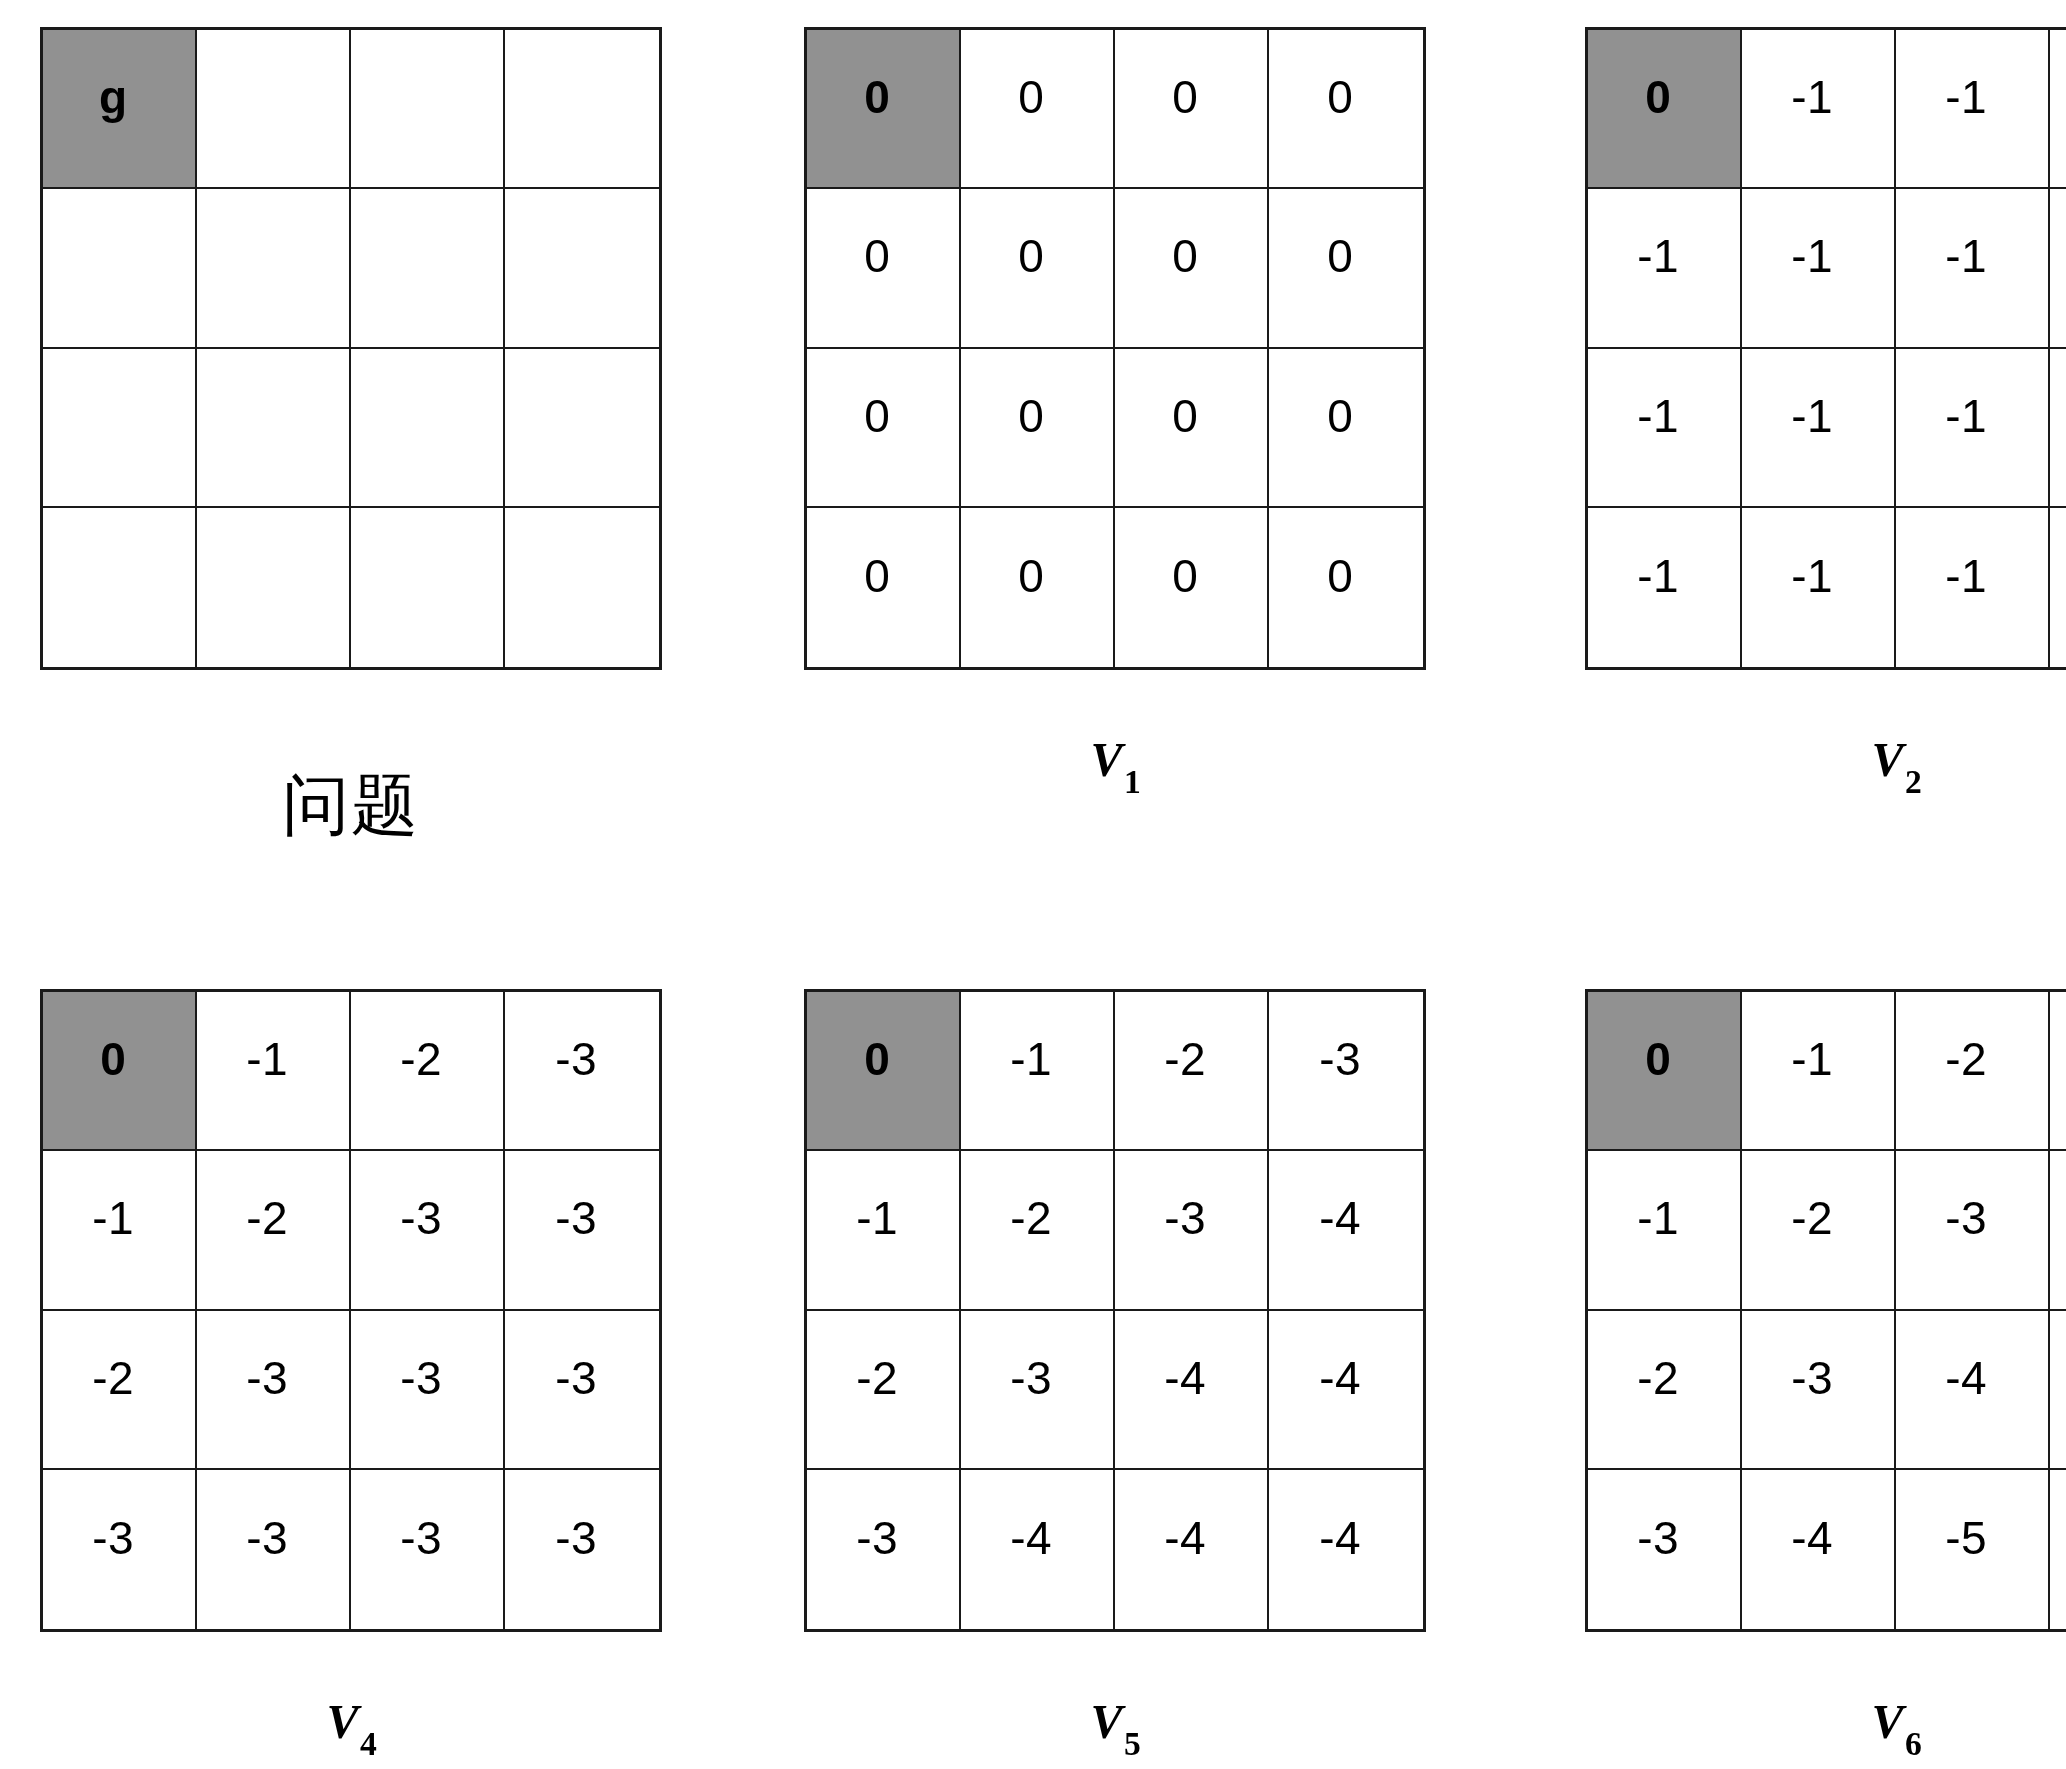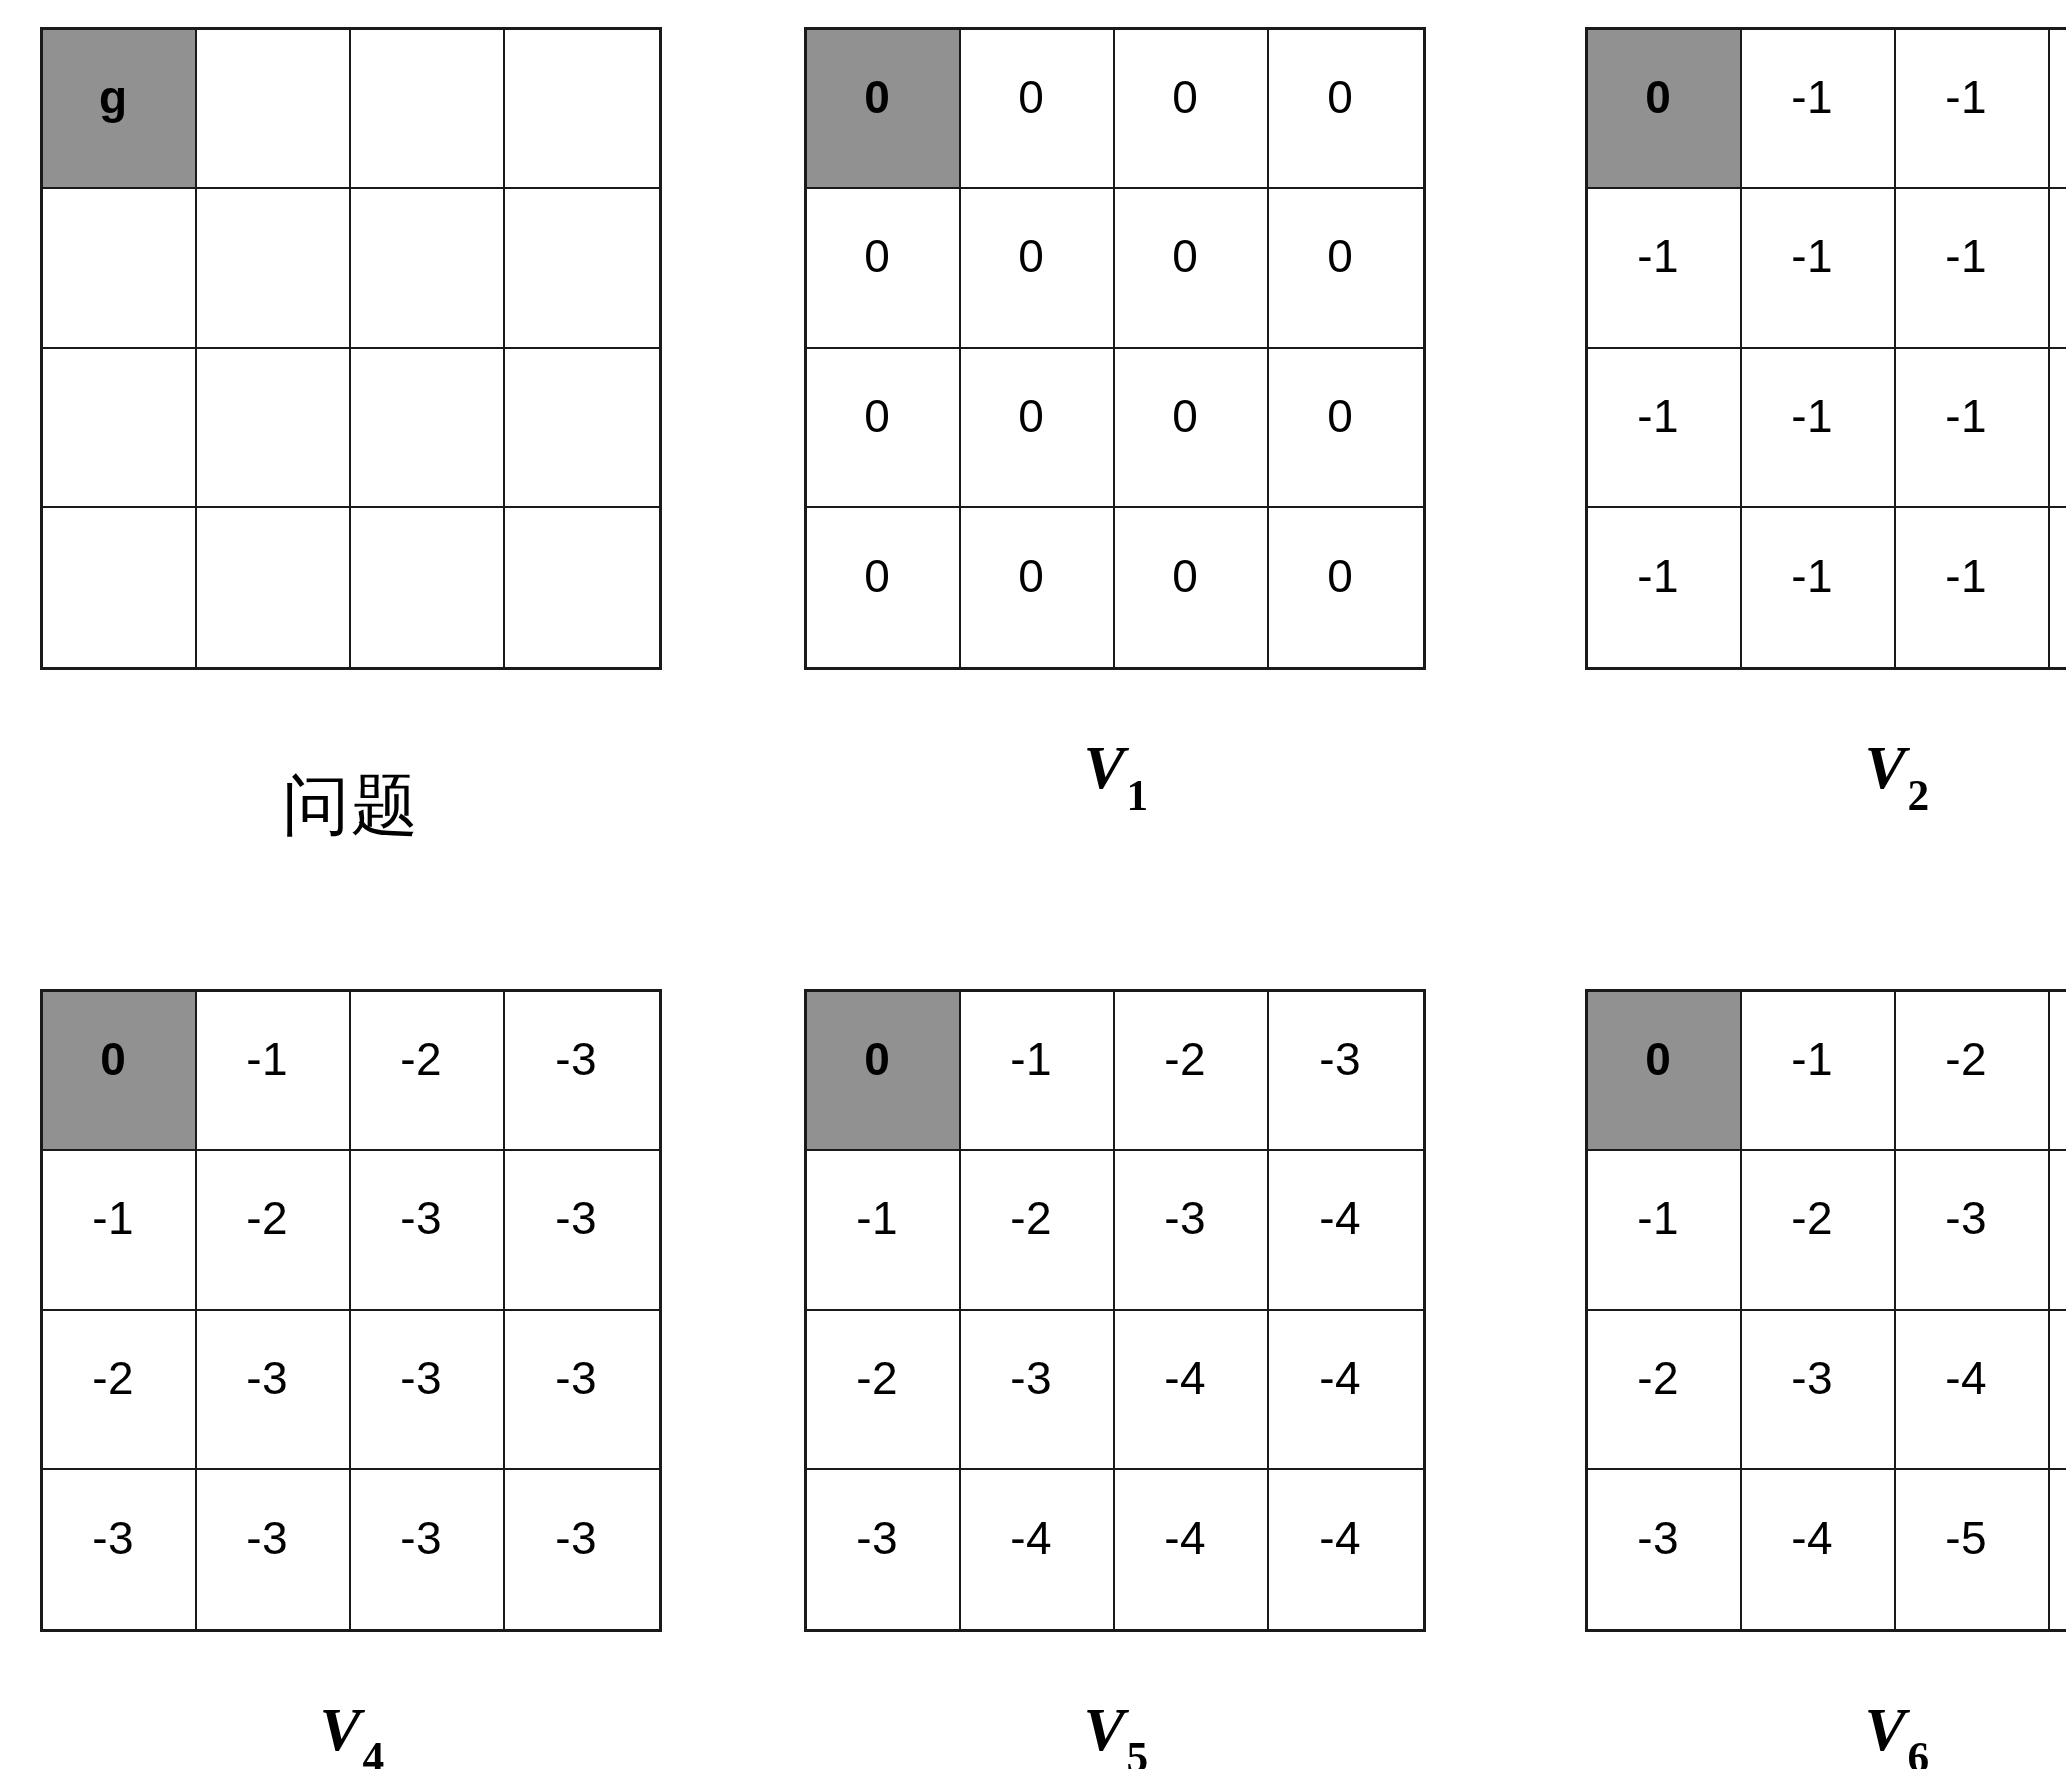--- a/index.html
+++ b/index.html
@@ -63,21 +63,21 @@
   
   .label {
     position: absolute;
     width: 100%;
     text-align: center;
     white-space: nowrap;
     color: #000000;
   }
   .label-math {
     font-family: "Liberation Serif", serif;
-    font-size: 62px;
+    font-size: 48px;
     font-weight: 700;
     font-style: italic;
   }
   .label-math .sub {
     font-family: "Liberation Serif", serif;
     font-size: 0.70em;
     font-style: normal;
     font-weight: 700;
     vertical-align: sub;
     position: relative;

